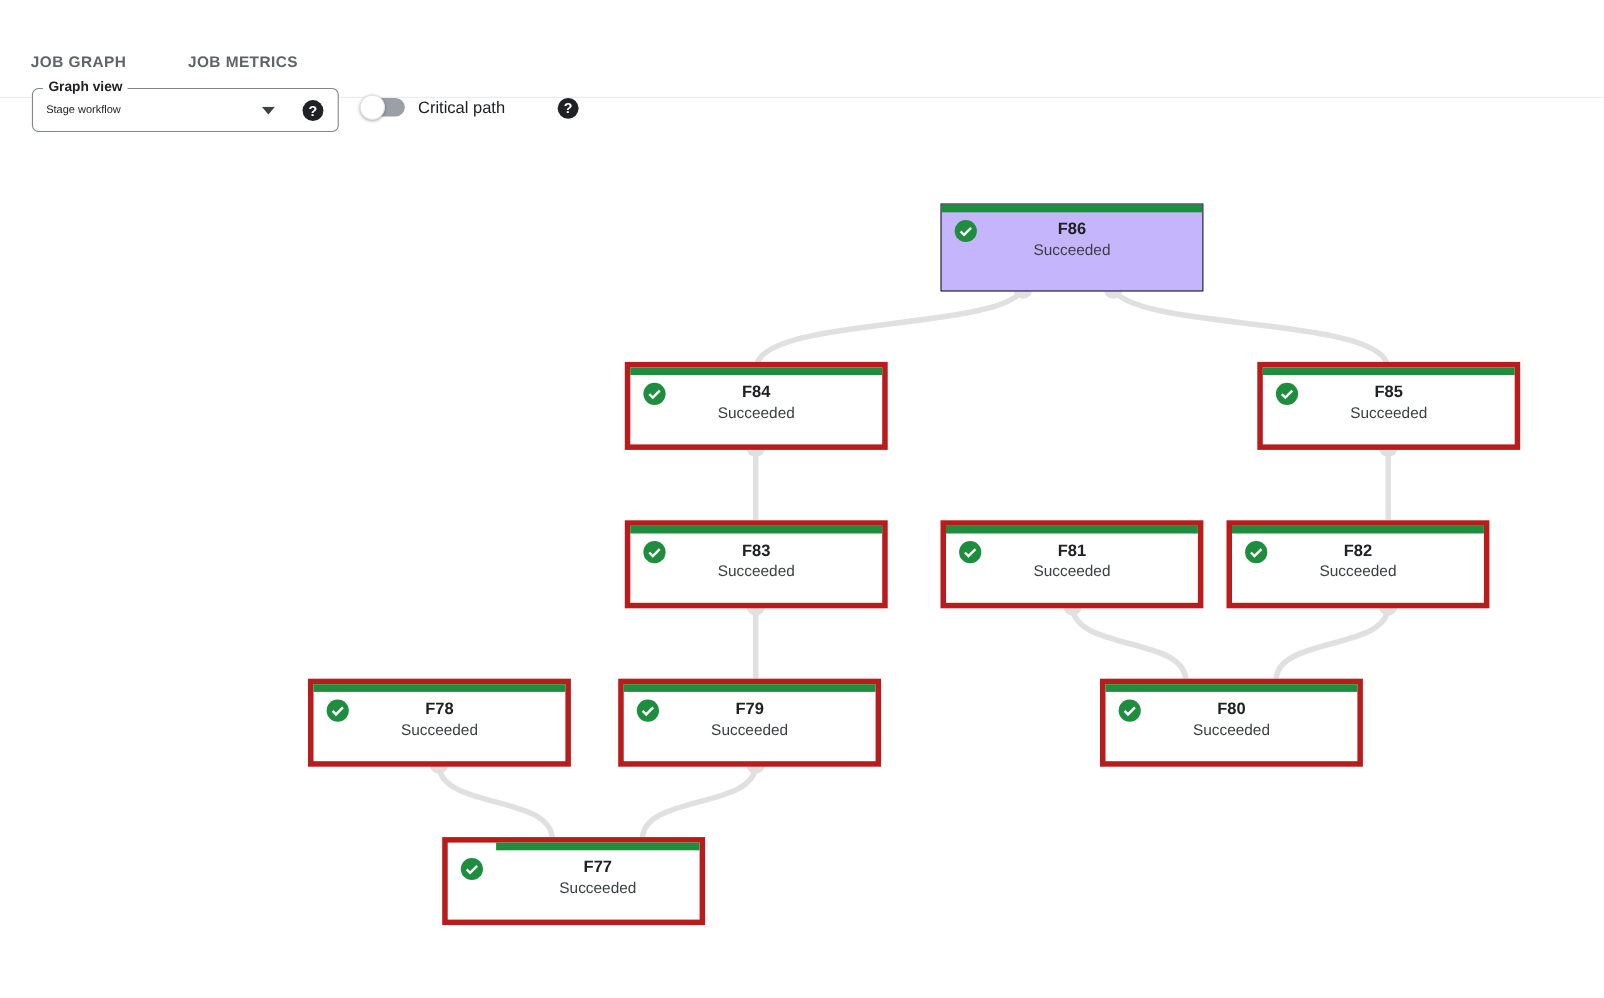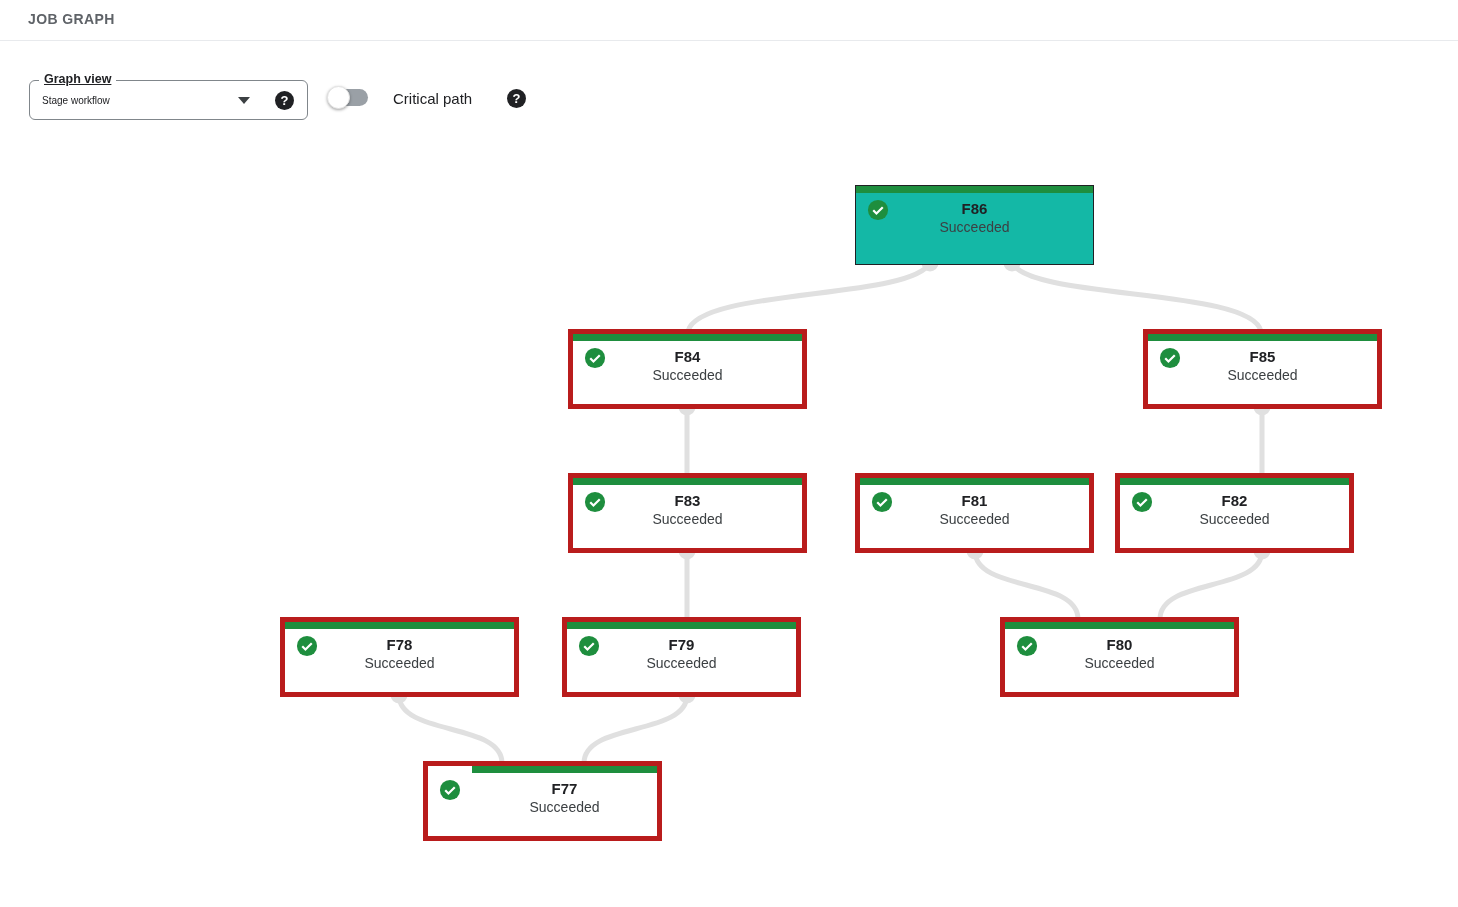--- a/index.html
+++ b/index.html
@@ -1,74 +1,75 @@
 <!DOCTYPE html>
 <html><head>
 <meta charset="utf-8">
 <style>
   * { margin:0; padding:0; box-sizing:border-box; }
   html,body { width:1458px; height:907px; background:#fff; overflow:hidden;
               font-family:"Liberation Sans", sans-serif; position:relative; }
 
   
-  .tabbar { display:flex; align-items:center; height:41px; border-bottom:1px solid #e8eaed; }
+  .tabbar { display:flex; align-items:flex-start; height:41px; border-bottom:1px solid #e8eaed;margin-top:48px; }
   .tab { display:flex; align-items:center; padding:0 28px; font-size:14px; font-weight:700;
          letter-spacing:.4px; color:#5f6368; cursor:pointer; border-bottom:3px solid transparent;
          margin-bottom:-1px; }
   .tab.active { color:#1a73e8; border-bottom-color:#1a73e8; }
   .gv-select { position:absolute; left:29px; top:80px; width:279px; height:40px;
                border:1px solid #80868b; border-radius:6px; background:#fff; cursor:pointer; }
   .gv-label { position:absolute; left:9px; top:-9px; background:#fff; padding:0 5px;
-              font-size:12.5px; font-weight:700; color:#202124; white-space:nowrap;text-decoration:underline; }
+              font-size:12.5px; font-weight:700; color:#202124; white-space:nowrap; }
   .gv-value { position:absolute; left:12px; top:0; height:38px; display:flex; align-items:center;
               font-size:10px; color:#202124; }
   .gv-caret { position:absolute; right:57px; top:16px; width:12px; height:7px; }
   .help { position:absolute; width:19px; height:19px; border-radius:50%; background:#202124;
           color:#fff; font-size:13px; font-weight:700; display:flex; align-items:center;
           justify-content:center; cursor:pointer; }
   .help.h1 { right:13px; top:10px; }
   .help.h2 { left:507px; top:89px; }
 
   .toggle { position:absolute; left:330px; top:89px; width:38px; height:17px;
             background:#9aa0a6; border-radius:9px; cursor:pointer; }
   .toggle .thumb { position:absolute; left:-3px; top:-3px; width:23px; height:23px;
                    border-radius:50%; background:#fff; border:1px solid #e3e3e3;
                    box-shadow:0 1px 3px rgba(0,0,0,.35); }
-  .cp-label { position:absolute; left:393px; top:88px; height:20px; display:flex;
+  .cp-label { position:absolute; left:380px; top:88px; height:20px; display:flex;
               align-items:center; font-size:15px; color:#202124; }
 
   
   .edges { position:absolute; left:0; top:0; z-index:0; }
   .edges path { stroke:#e0e0e0; stroke-width:5; fill:none; stroke-linecap:round; }
   .edges circle { fill:#e0e0e0; }
 
   .node { position:absolute; width:239px; height:80px; background:#fff;
           border:5px solid #b91c1c; z-index:1; cursor:pointer; }
   .node .topbar { width:100%; height:7px; background:#1e8e3e; }
   .node .check { position:absolute; left:11px; top:13px; width:22px; height:22px; }
   .node .ntitle { text-align:center; margin-top:7px; font-size:15px; font-weight:700; color:#202124; }
   .node .nstatus { text-align:center; margin-top:2px; font-size:14px; color:#3c4043; }
-  .node.selected { background:#14b8a6; border:1.5px solid #202124; }
+  .node.selected { background:#c4b5fd; border:1.5px solid #202124; }
 
   .n-f86 { left:855px;  top:185px; }
   .n-f84 { left:568px;  top:329px; }
   .n-f85 { left:1143px; top:329px; }
   .n-f83 { left:568px;  top:473px; }
   .n-f81 { left:855px;  top:473px; }
   .n-f82 { left:1115px; top:473px; }
   .n-f78 { left:280px;  top:617px; }
   .n-f79 { left:562px;  top:617px; }
   .n-f80 { left:1000px; top:617px; }
-  .n-f77 { left:423px;  top:761px;padding-left:44px; }
+  .n-f77 { left:402px;  top:761px;padding-left:44px; }
 </style>
 </head>
 <body>
 
 <div class="tabbar">
   <div class="tab">JOB GRAPH</div>
+  <div class="tab">JOB METRICS</div>
 </div>
 
 <div class="gv-select">
   <span class="gv-label">Graph view</span>
   <span class="gv-value">Stage workflow</span>
   <svg class="gv-caret" viewBox="0 0 12 7">
       <path d="M0 0h12L6 7z" fill="#3c4043"></path>
     </svg>
   <span class="help h1">?</span>
 </div>

